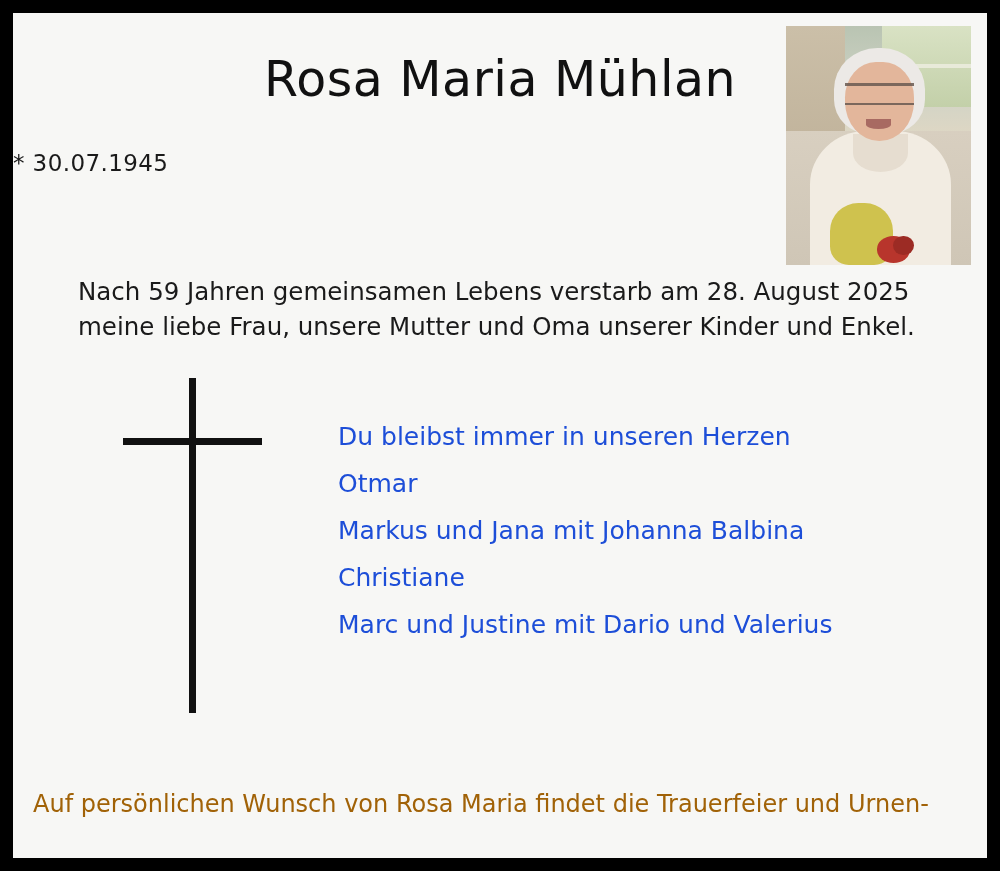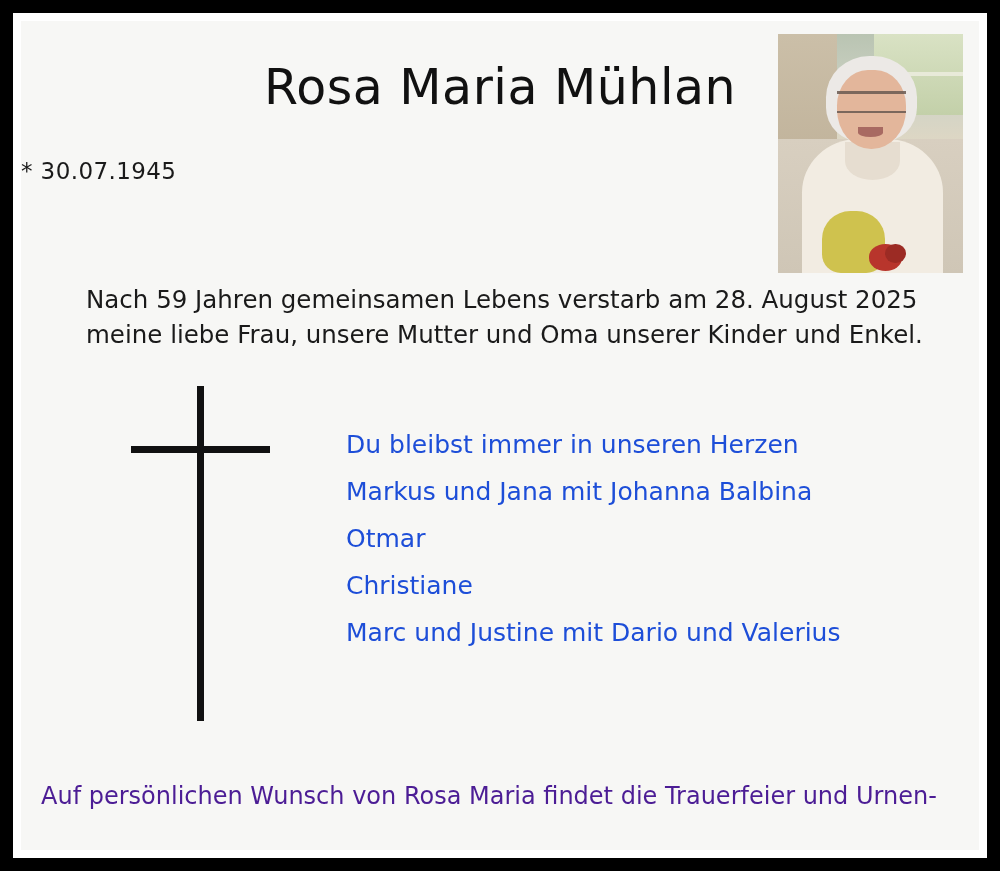--- a/index.html
+++ b/index.html
@@ -14,21 +14,21 @@
     color: #1a1a1a;
     overflow: hidden;
   }
   .notice {
     position: relative;
     box-sizing: border-box;
     width: 1000px;
     height: 871px;
     background: #ffffff;
     border: 13px solid #000000;
-    padding: 8px;
+    padding: 0;
   }
   .inner {
     position: relative;
     width: 100%;
     height: 100%;
     background: #f7f7f5;
   }
 
   
   .header {
@@ -207,21 +207,21 @@
   .family div { white-space: nowrap; }
 
   
   .footer {
     position: absolute;
     left: 20px;
     right: 18px;
     bottom: 36px;
     font-size: 24px;
     line-height: 1.45;
-    color: #4c1d95;
+    color: #a16207;
   }
   .footer div { white-space: nowrap; }
 </style>
 </head>
 <body>
 
 <div class="notice">
   <div class="inner">
 
     <div class="header">
@@ -251,22 +251,22 @@
       <div>meine liebe Frau, unsere Mutter und Oma unserer Kinder und Enkel.</div>
     </div>
 
     <div class="cross">
       <div class="vbar"></div>
       <div class="hbar"></div>
     </div>
 
     <div class="family">
       <div>Du bleibst immer in unseren Herzen</div>
+      <div>Otmar</div>
       <div>Markus und Jana mit Johanna Balbina</div>
-      <div>Otmar</div>
       <div>Christiane</div>
       <div>Marc und Justine mit Dario und Valerius</div>
     </div>
 
     <div class="footer">
       <div>Auf persönlichen Wunsch von Rosa Maria findet die Trauerfeier und Urnen-</div>
     </div>
 
   </div>
 </div>

